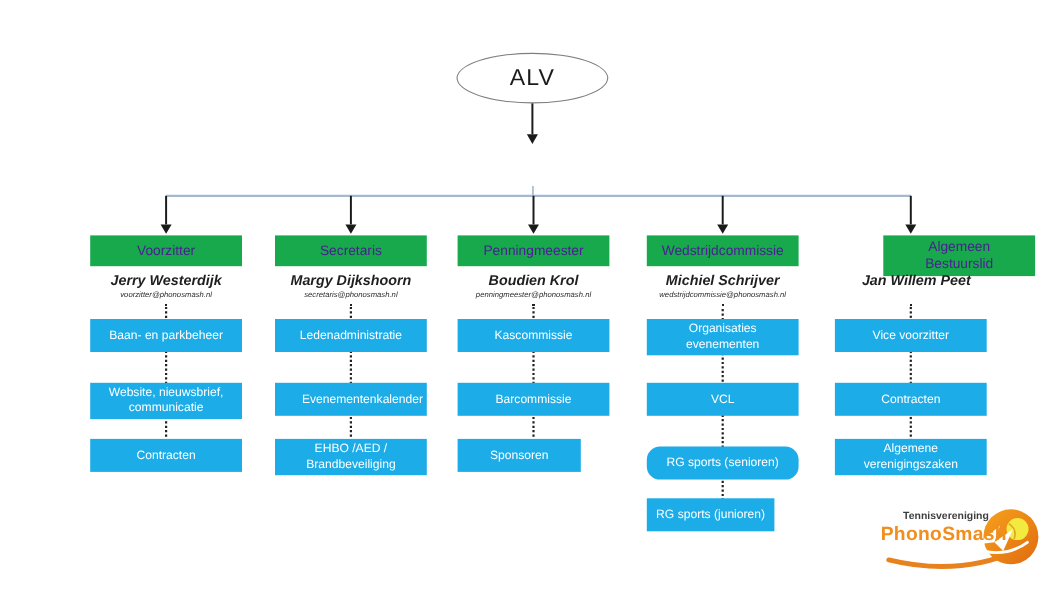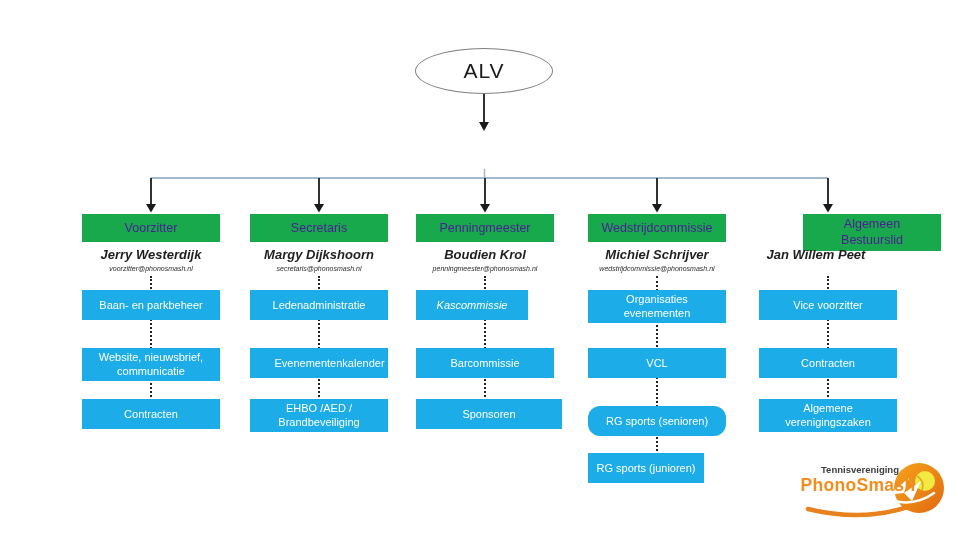--- a/index.html
+++ b/index.html
@@ -67,36 +67,36 @@
       <div class="col-name" style="left: 240px; top: 247px; width: 158px;">Margy Dijkshoorn</div>
       <div class="col-email" style="left: 240px; top: 265px; width: 158px;">secretaris@phonosmash.nl</div>
       <div class="task-box" style="left: 250px; top: 290px; width: 138px;">Ledenadministratie</div>
       <div class="task-box" style="left: 250px; top: 348px; width: 138px; padding-left: 27px;">Evenementenkalender</div>
       <div class="task-box" style="left: 250px; top: 399px; width: 138px;">EHBO /AED /
 Brandbeveiliging</div>
       <div class="dotline" style="left: 484px; top: 276px; height: 137px;"></div>
       <div class="col-header" style="left: 416px; top: 214px; width: 138px;">Penningmeester</div>
       <div class="col-name" style="left: 406px; top: 247px; width: 158px;">Boudien Krol</div>
       <div class="col-email" style="left: 406px; top: 265px; width: 158px;">penningmeester@phonosmash.nl</div>
-      <div class="task-box" style="left: 416px; top: 290px; width: 112px; font-style: italic;">Kascommissie</div>
+      <div class="task-box" style="left: 416px; top: 290px; width: 138px;">Kascommissie</div>
       <div class="task-box" style="left: 416px; top: 348px; width: 138px;">Barcommissie</div>
-      <div class="task-box" style="left: 416px; top: 399px; width: 146px;">Sponsoren</div>
+      <div class="task-box" style="left: 416px; top: 399px; width: 112px;">Sponsoren</div>
       <div class="dotline" style="left: 656px; top: 276px; height: 191px;"></div>
       <div class="col-header" style="left: 588px; top: 214px; width: 138px;">Wedstrijdcommissie</div>
       <div class="col-name" style="left: 578px; top: 247px; width: 158px; text-align: center;">Michiel Schrijver</div>
       <div class="col-email" style="left: 578px; top: 265px; width: 158px;">wedstrijdcommissie@phonosmash.nl</div>
       <div class="task-box" style="left: 588px; top: 290px; width: 138px;">Organisaties
 evenementen</div>
       <div class="task-box" style="left: 588px; top: 348px; width: 138px;">VCL</div>
       <div class="task-box" style="left: 588px; top: 406px; width: 138px; border-radius: 12px;">RG sports (senioren)</div>
       <div class="task-box" style="left: 588px; top: 453px; width: 116px;">RG sports (junioren)</div>
       <div class="dotline" style="left: 827px; top: 276px; height: 137px;"></div>
       <div class="col-header" style="left: 759px; top: 214px; width: 138px; margin-left: 44px;">Algemeen
 Bestuurslid</div>
-      <div class="col-name" style="left: 737px; top: 247px; width: 158px;">Jan Willem Peet</div>
+      <div class="col-name" style="left: 754px; top: 247px; width: 158px;">Jan Willem Peet</div>
       <div class="task-box" style="left: 759px; top: 290px; width: 138px;">Vice voorzitter</div>
       <div class="task-box" style="left: 759px; top: 348px; width: 138px;">Contracten</div>
       <div class="task-box" style="left: 759px; top: 399px; width: 138px;">Algemene
 verenigingszaken</div>
     </div>
 
   <div class="logo">
     <svg width="158" height="80" viewBox="0 0 158 80" xmlns="http://www.w3.org/2000/svg">
       <defs>
         <linearGradient id="og" x1="0" y1="0" x2="1" y2="1">

